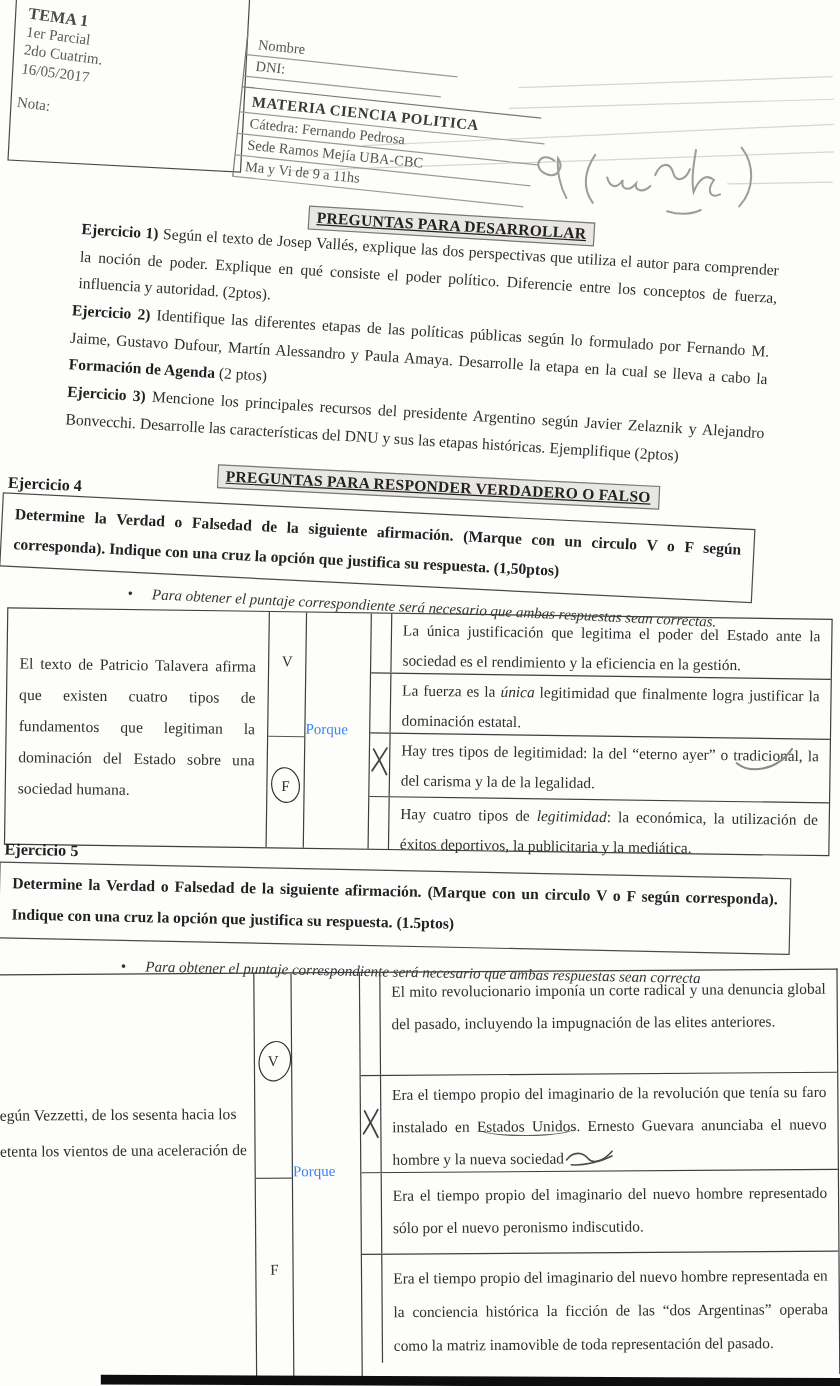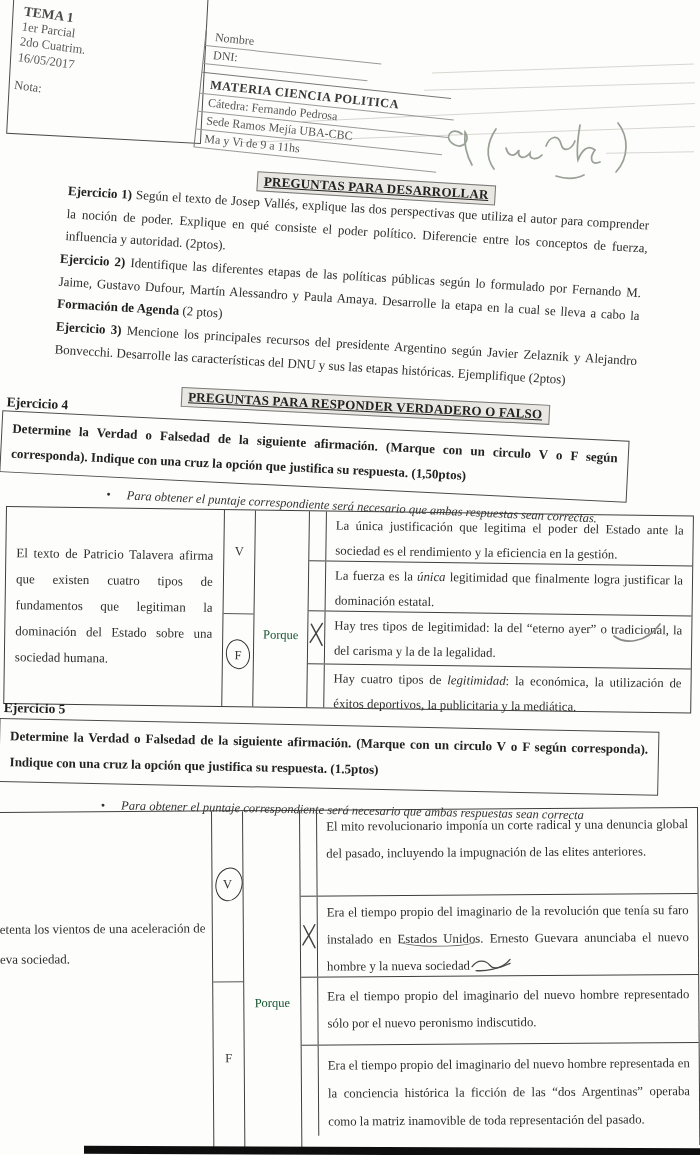--- a/index.html
+++ b/index.html
@@ -56,21 +56,21 @@
   .t5{left:-14px;top:812px;width:712px;height:338px;transform:rotate(-.4deg);transform-origin:0 0;
       border:none;border-top:1.2px solid #3f3f3f;border-right:1.2px solid #3f3f3f;}
   .col{box-sizing:border-box;border-right:1.2px solid #3f3f3f;position:relative;}
   .col-stmt4{width:218px;display:flex;align-items:center;padding:0 10px;}
   .stmt{font-size:13px;line-height:26px;text-align:justify;color:#2e2e2e;}
   .col-vf{width:31px;}
   .vf-letter{position:absolute;left:0;width:100%;text-align:center;font-size:12.5px;color:#333;}
   .vf-div{position:absolute;left:0;width:100%;border-top:1px solid #555;}
   .circle{position:absolute;border:1.3px solid #333;border-radius:50%;}
   .col-porque{width:54px;}
-  .porque{position:absolute;left:0;width:100%;text-align:center;font-size:12.5px;color:#14532d;margin-top:27px;}
+  .porque{position:absolute;left:0;width:100%;font-size:12.5px;color:#3b82f6;}
   .col-opts{flex:1;display:flex;flex-direction:column;border-right:none;}
   .opt-row{display:flex;box-sizing:border-box;border-bottom:1.2px solid #3f3f3f;}
   .opt-row.last{border-bottom:none;}
   .xcell{width:17px;box-sizing:border-box;border-right:1.2px solid #3f3f3f;
          display:flex;align-items:flex-start;justify-content:center;}
   .opt-text{flex:1;padding:2px 9px 0;font-size:12.8px;line-height:25px;text-align:justify;color:#2e2e2e;}
   .col-stmt5{width:226px;padding-top:102px;}
   .stmt5-line{margin-left:13px;width:206px;font-size:13px;line-height:29.5px;
               white-space:nowrap;color:#2e2e2e;}
   .i{font-style:italic;}
@@ -185,22 +185,22 @@
   </svg>
 
   <div class="abs e5head">
     <div class="ej-label" style="left:4px;top:2px;">Ejercicio 5</div>
     <div class="instr-box" style="left:0;top:20px;width:638px;line-height:26px;">Determine la Verdad o Falsedad de la siguiente afirmación. (Marque con un circulo V o F según corresponda). Indique con una cruz la opción que justifica su respuesta. (1.5ptos)</div>
     <div class="bullet-line" style="left:103px;top:98px;"><span class="bullet-dot">•</span><span>Para obtener el puntaje correspondiente será necesario que ambas respuestas sean correcta</span></div>
   </div>
 
   <div class="abs vf-table t5">
     <div class="col col-stmt5">
+      <div class="stmt5-line">egún Vezzetti, de los sesenta hacia los</div>
       <div class="stmt5-line">etenta los vientos de una aceleración de</div>
-      <div class="stmt5-line">eva sociedad.</div>
     </div>
     <div class="col col-vf">
       <div class="vf-letter" style="top:66px;">V</div>
       <div class="circle" style="left:3px;top:56px;width:25px;height:32px;transform:rotate(12deg);"></div>
       <div class="vf-div" style="top:170px;"></div>
       <div class="vf-letter" style="top:240px;">F</div>
     </div>
     <div class="col col-porque" style="width:57px;">
       <div class="porque" style="top:158px;">Porque</div>
     </div>

